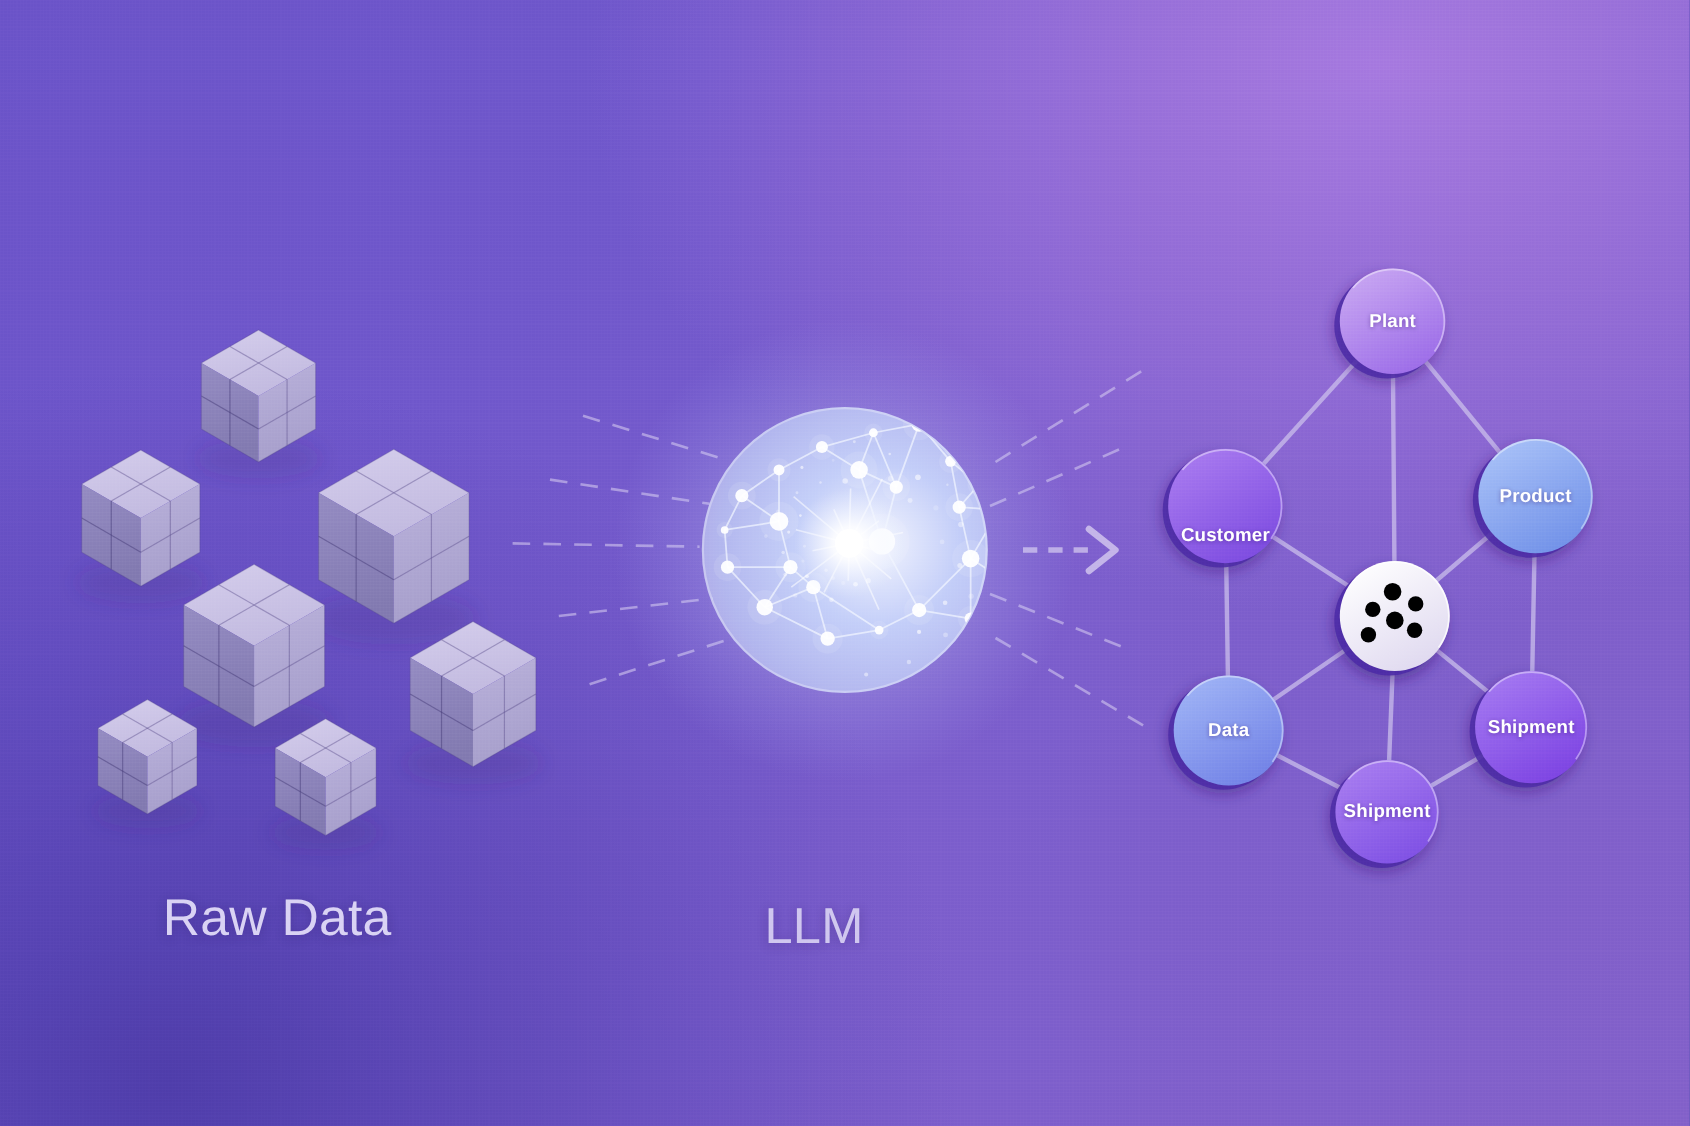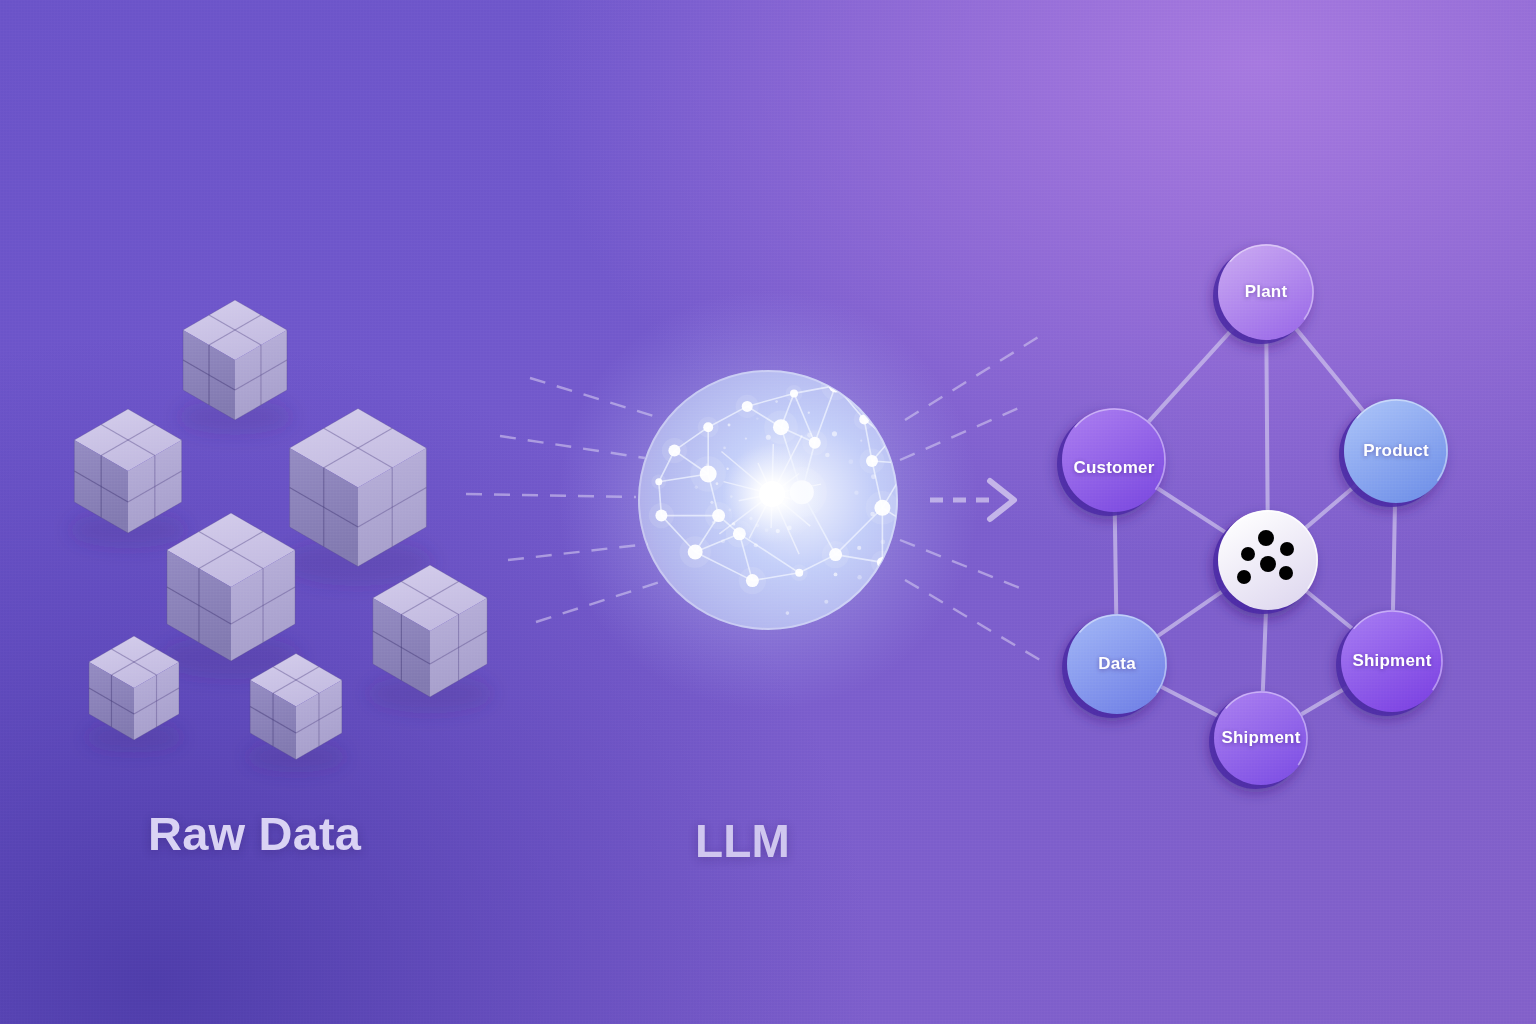--- a/index.html
+++ b/index.html
@@ -30,21 +30,21 @@
       repeating-linear-gradient(90deg, rgba(255,255,255,0.35) 0 1px, rgba(0,0,0,0) 1px 3px);
     mix-blend-mode: overlay;
   }
   .layer { position: absolute; inset: 0; }
   svg.layer { overflow: visible; }
 
   
   .caption {
     position: absolute;
     color: #d9d2f4;
-    font-weight: 700;
+    font-weight: 400;
     letter-spacing: 0.2px;
     white-space: nowrap;
     text-shadow: 0 2px 10px rgba(40,20,90,0.28);
   }
   #cap-raw   { left: 148px; top: 806px; font-size: 47px; }
   #cap-llm   { left: 695px; top: 814px; font-size: 46px; color: #cfc6ef; }
   #cap-onto  { left: 1160px; top: 805px; font-size: 48px; color: #e1dbf7; }
 
   
   .node-label {
@@ -468,21 +468,21 @@
           <circle cx="1287" cy="549" r="7" fill="undefined"></circle>
           <circle cx="1244" cy="577" r="7" fill="undefined"></circle>
           <circle cx="1286" cy="573" r="7" fill="undefined"></circle>
           <circle cx="1268" cy="564" r="8" fill="undefined"></circle>
         </g>
       </g>
     </svg>
 
   <div class="layer" id="onto-labels">
       <div class="node-label" style="left: 1266px; top: 292px;">Plant</div>
-      <div class="node-label" style="left: 1114px; top: 468px;">Customer</div>
+      <div class="node-label" style="left: 1114px; top: 487px;">Customer</div>
       <div class="node-label" style="left: 1396px; top: 451px;">Product</div>
       <div class="node-label" style="left: 1117px; top: 664px;">Data</div>
       <div class="node-label" style="left: 1392px; top: 661px;">Shipment</div>
       <div class="node-label" style="left: 1261px; top: 738px;">Shipment</div>
     </div>
 
   <div class="caption" id="cap-raw">Raw Data</div>
   <div class="caption" id="cap-llm">LLM</div>
 
 </div>

